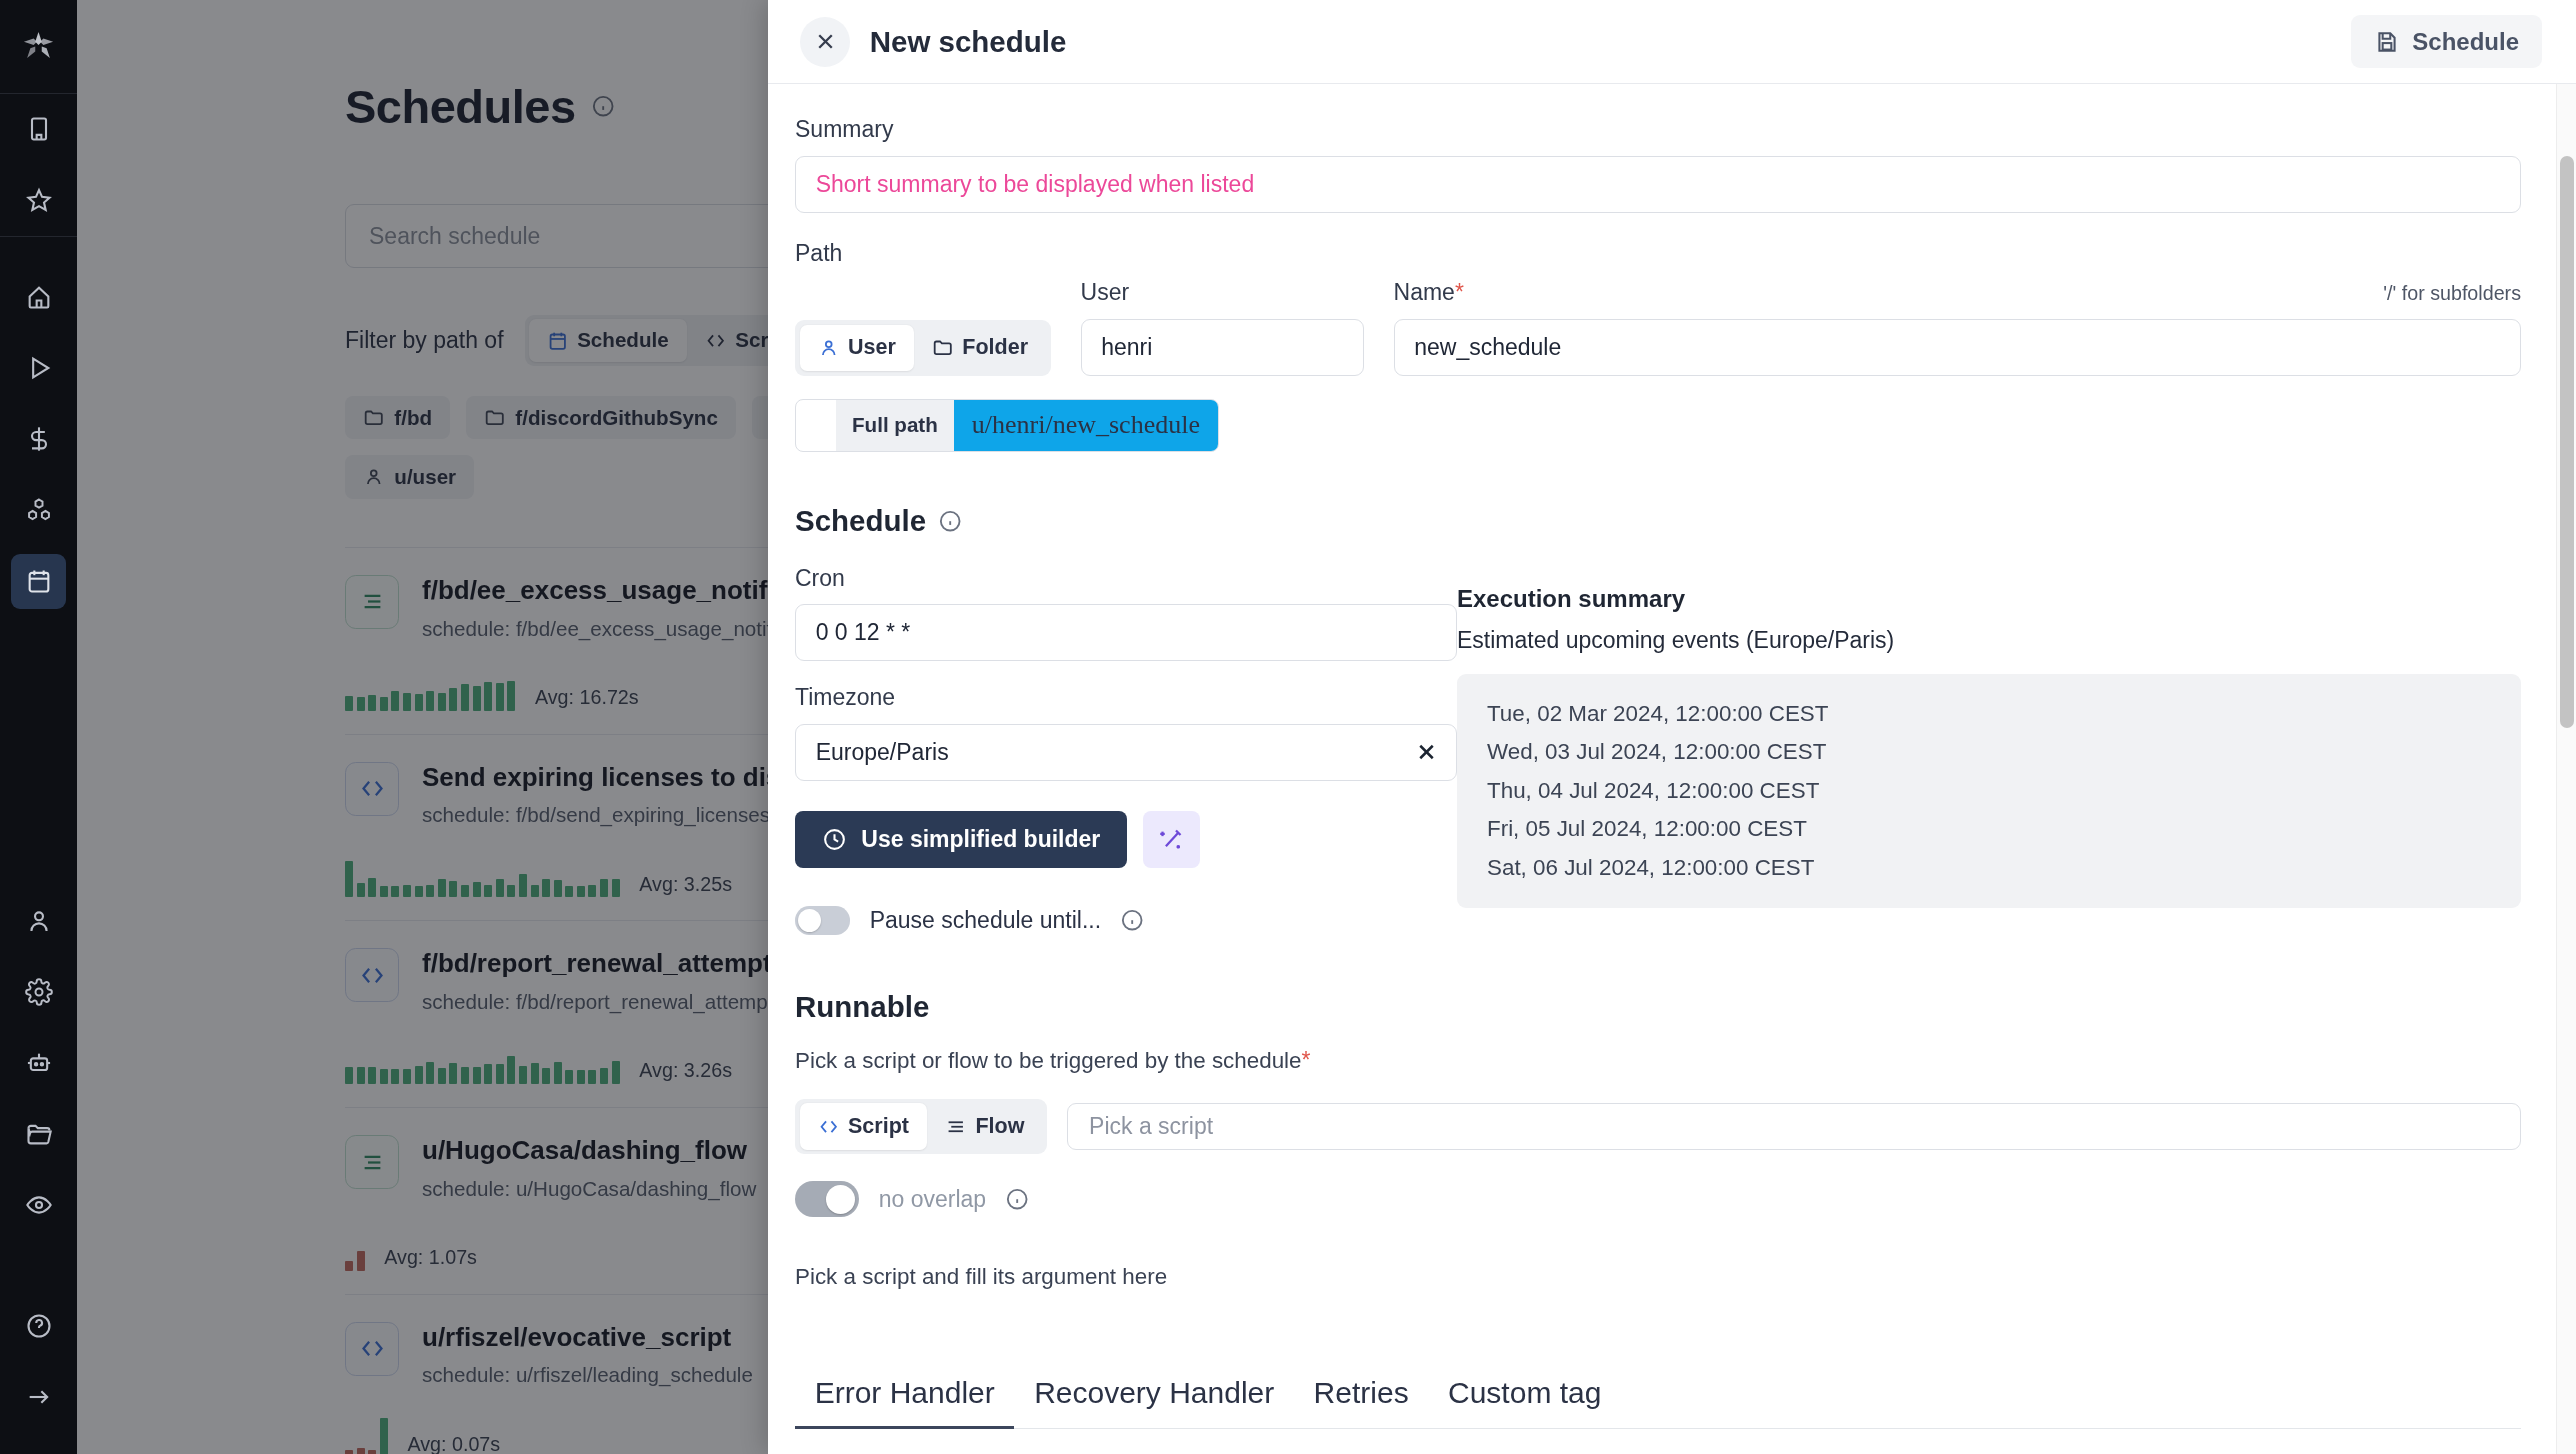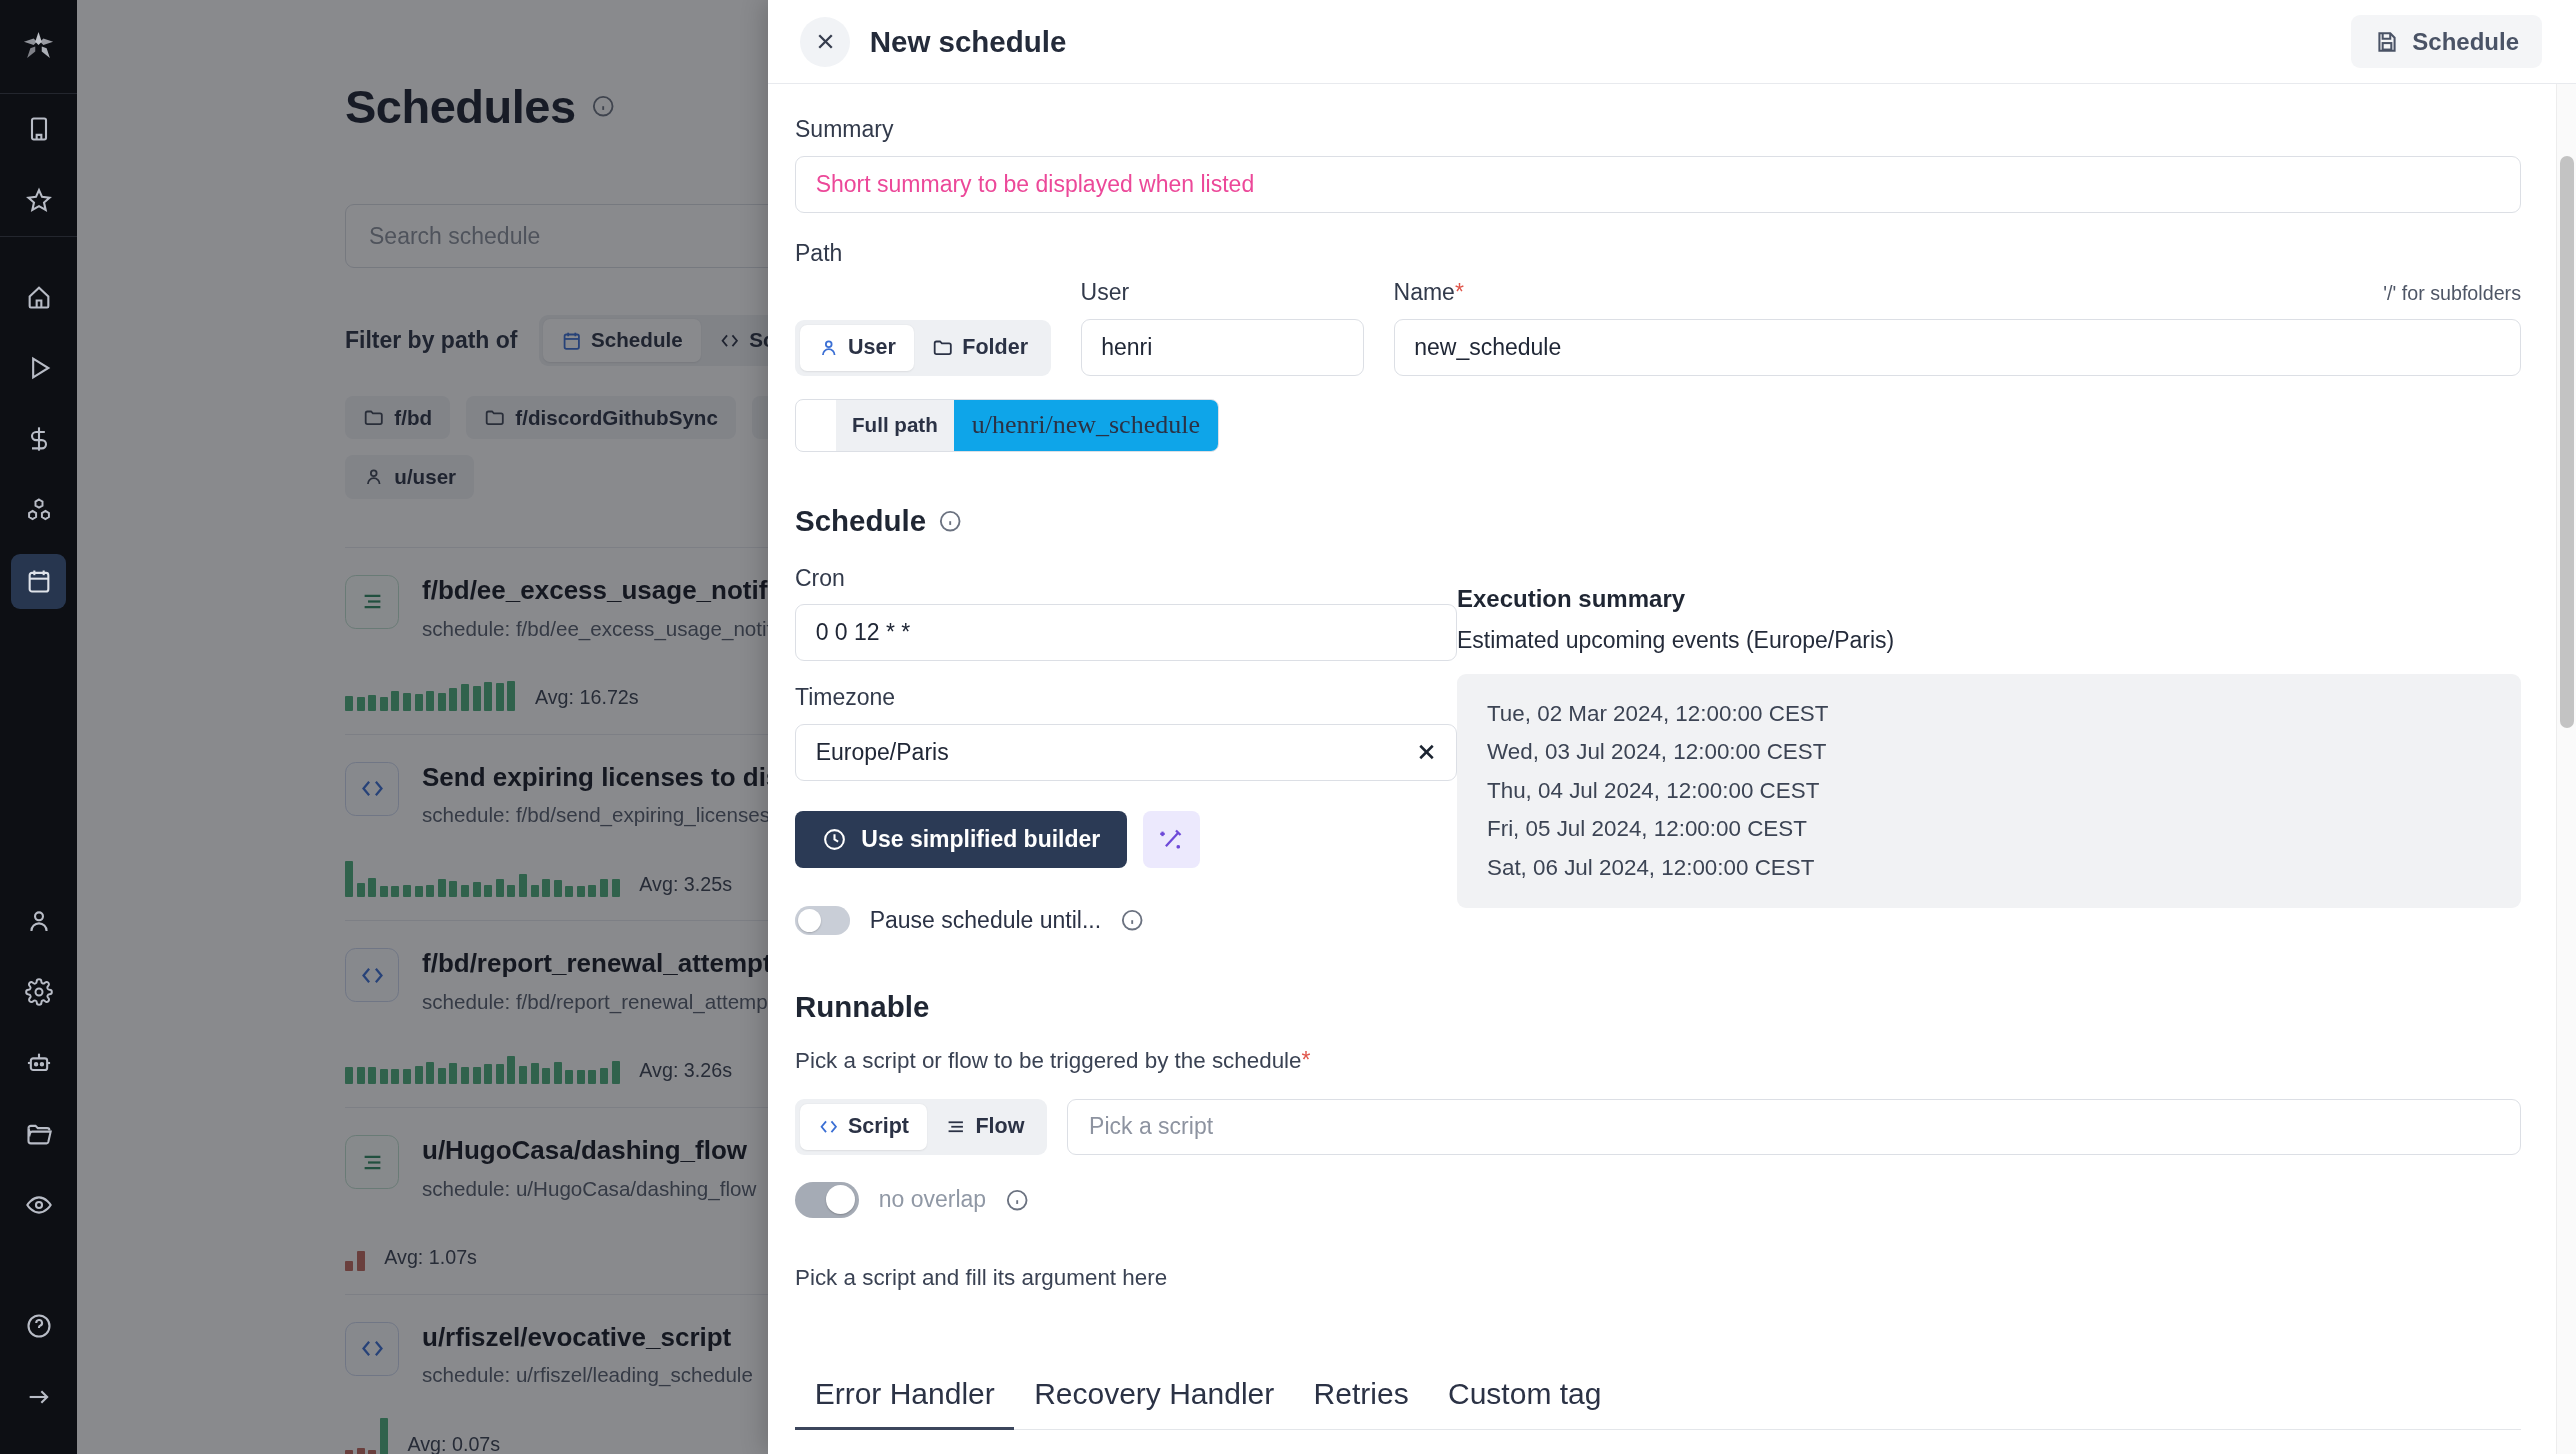--- a/index.html
+++ b/index.html
@@ -45,21 +45,21 @@
   .info-ic svg { width: 100%; height: 100%; display: block; }
 
   .search-box {
     margin-top: 70px; width: 1395px; height: 64px;
     border: 0.9px solid #d8dce3; border-radius: 9px; background: #fff;
     display: flex; align-items: center; padding: 0 23px;
     font-size: 23px; color: #8b919c;
   }
 
   .filter-row { margin-top: 47px; display: flex; align-items: center; gap: 21.5px; }
-  .filter-label { font-size: 23px; color: #2b3245; font-weight: 700; }
+  .filter-label { font-size: 23px; color: #2b3245; font-weight: 400; }
   .seg {
     display: flex; background: #eef0f3; border-radius: 9px; padding: 3.6px;
   }
   .seg-btn {
     display: flex; align-items: center; gap: 9px;
     padding: 9.8px 18px; border-radius: 7.2px; font-size: 20.6px; font-weight: 700; color: #2b3245;
   }
   .seg-btn.sel { background: #fff; box-shadow: 0 0.9px 1.8px rgba(0,0,0,.08); }
   .seg-btn svg { width: 21.5px; height: 21.5px; display: block; }
   .seg-btn.sel svg { color: #3b6fd4; }
@@ -210,21 +210,21 @@
   .exec-box {
     margin-top: 19.7px; background: #f1f2f4; border-radius: 9px;
     padding: 27px 30px; display: flex; flex-direction: column; gap: 12.5px;
   }
   .exec-line { font-size: 22.4px; color: #3c4454; }
 
   .h2-plain { font-size: 29.5px; font-weight: 700; color: #1f2633; margin-top: 55px; }
   .runnable-note { font-size: 22.4px; color: #3a4253; margin-top: 23px; }
   .pick-row { display: flex; align-items: center; gap: 19.7px; margin-top: 25px; }
   .pick-inp {
-    flex: 1 1 auto; height: 56px; border: 0.9px solid #dcdfe5; border-radius: 9px;
+    flex: 1 1 auto; height: 47px; border: 0.9px solid #dcdfe5; border-radius: 9px;
     display: flex; align-items: center; padding: 0 21.5px; font-size: 23px; color: #8d93a0;
   }
   .pick-note { font-size: 22.4px; color: #3a4253; margin-top: 47px; }
 
   .tabs-wrap { margin-top: 77px; border-bottom: 0.9px solid #e3e6ea; display: flex; gap: 0; }
   .tab {
     font-size: 30px; color: #2b3245; padding: 9px 19.7px 16px 19.7px; cursor: pointer;
     border-bottom: 3.6px solid transparent; margin-bottom: -0.9px;
   }
   .tab.active { border-bottom-color: #3c465c; font-weight: 400; }

